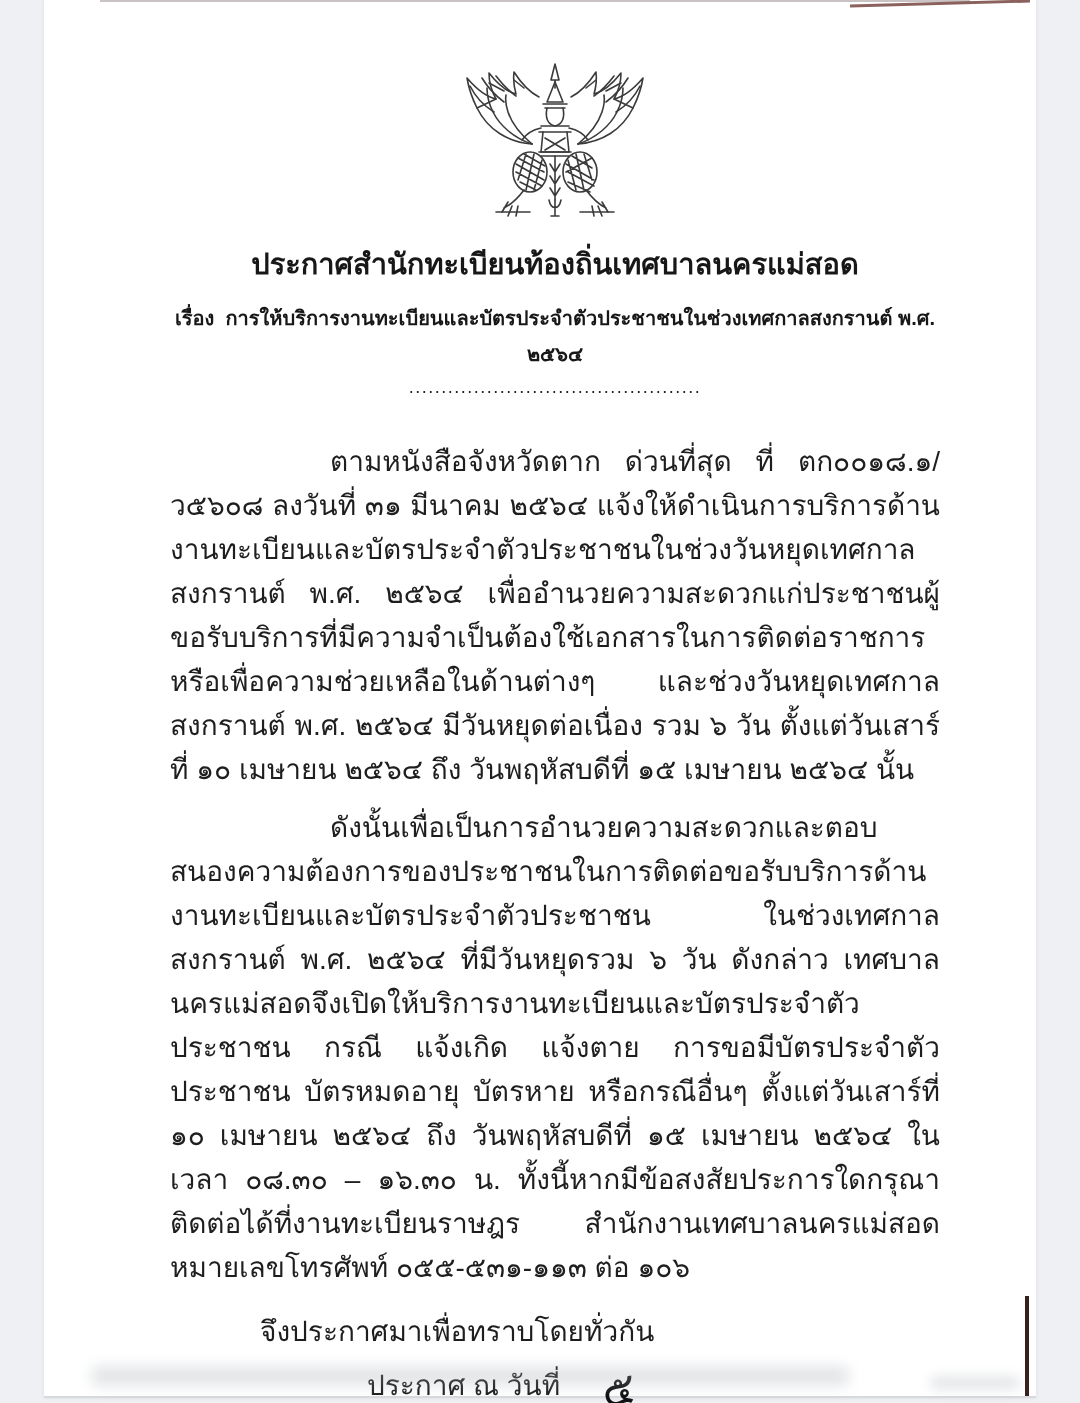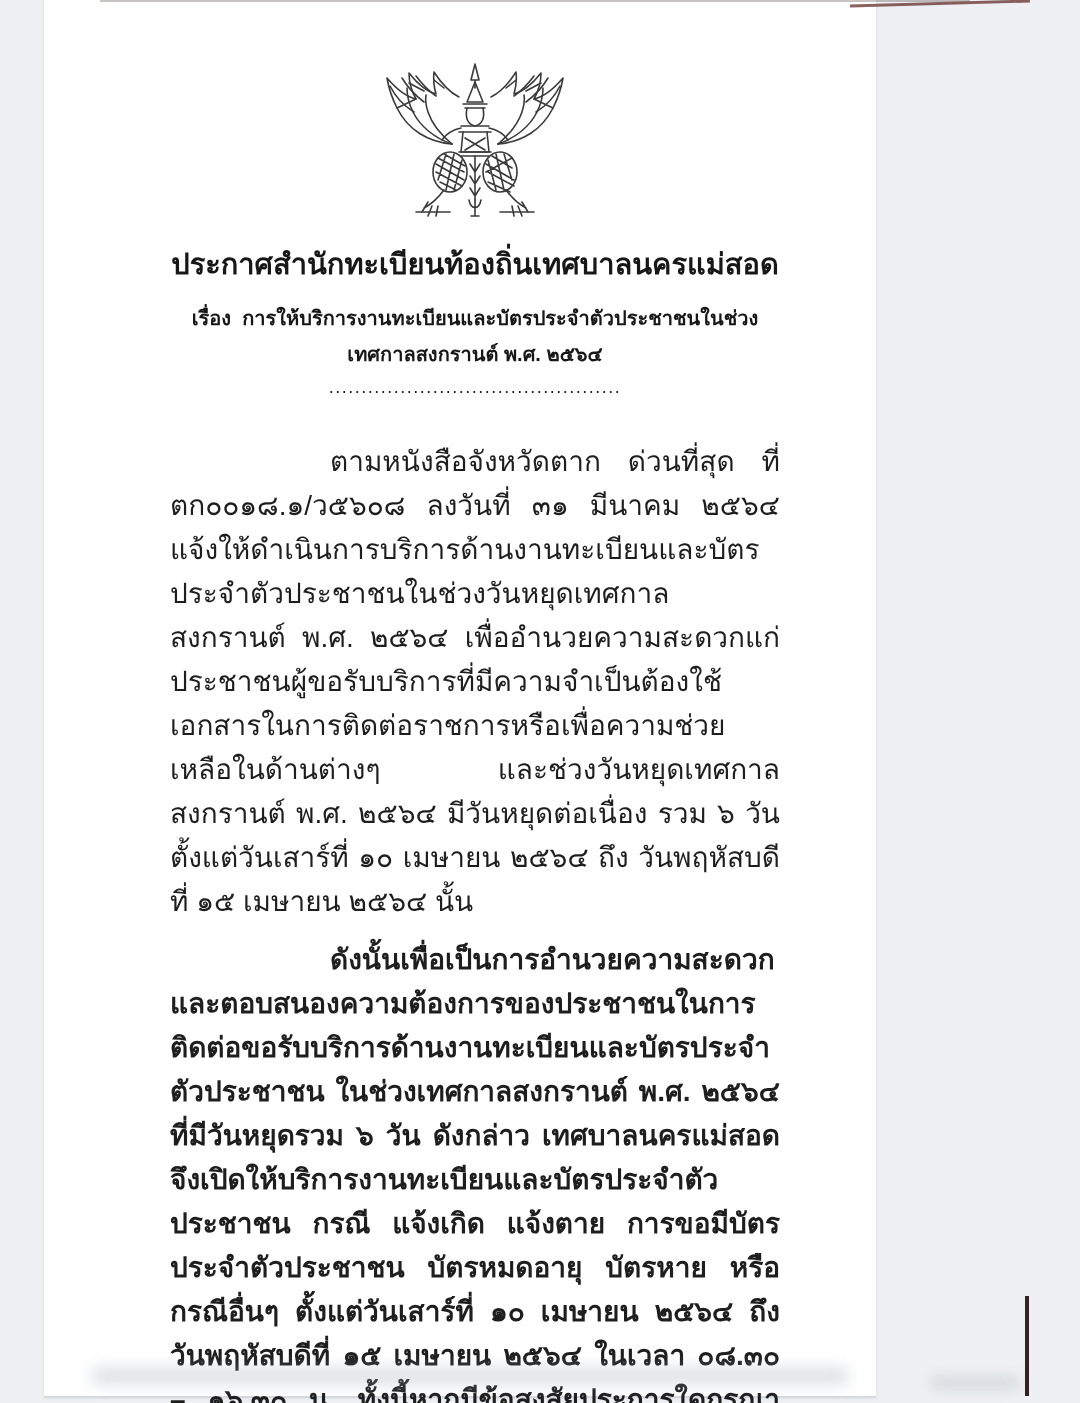--- a/index.html
+++ b/index.html
@@ -5,21 +5,21 @@
   html,body{margin:0;padding:0;}
   body{
     width:1080px;height:1403px;
     background:#eef0f3;
     position:relative;
     font-family:"Liberation Sans", sans-serif;
     overflow:hidden;
   }
   .paper{
     position:absolute;left:44px;top:0;
-    width:832px;height:1396px;
+    width:992px;height:1396px;
     background:#ffffff;
     border-bottom:2px solid #d7d9dc;
     box-shadow:0 0 4px rgba(0,0,0,0.08);
   }
   .content{padding:0 96px 0 126px;color:#1e1e1e;}
   .garuda-wrap{padding-top:60px;text-align:center;}
   .doc-title{
     margin-top:14px;text-align:center;
     font-size:29px;font-weight:bold;line-height:36px;color:#171717;
   }
@@ -31,21 +31,21 @@
   .dots{
     margin-top:4px;text-align:center;
     font-size:18px;letter-spacing:1.5px;color:#222;line-height:22px;
   }
   .para{
     margin:42px 0 0 0;
     font-size:28px;line-height:44px;
     text-align:justify;text-indent:160px;
     color:#1e1e1e;
   }
-  .para.second{margin-top:14px;font-weight:bold;}
+  .para.second{margin-top:14px;}
   .closing{
     margin:22px 0 0 90px;
     font-size:28px;line-height:40px;
   }
   .date-row{
     margin:14px 0 0 197px;
     font-size:28px;line-height:40px;
     display:flex;align-items:center;gap:33px;
   }
   .hand-day{
@@ -139,20 +139,21 @@
     <div class="doc-title">ประกาศสำนักทะเบียนท้องถิ่นเทศบาลนครแม่สอด</div>
 
     <div class="doc-subject">เรื่อง  การให้บริการงานทะเบียนและบัตรประจำตัวประชาชนในช่วงเทศกาลสงกรานต์ พ.ศ. ๒๕๖๔</div>
 
     <div class="dots">.............................................</div>
 
     <p class="para">ตามหนังสือจังหวัดตาก ด่วนที่สุด ที่ ตก๐๐๑๘.๑/ว๕๖๐๘ ลงวันที่ ๓๑ มีนาคม ๒๕๖๔ แจ้งให้ดำเนินการบริการด้านงานทะเบียนและบัตรประจำตัวประชาชนในช่วงวันหยุดเทศกาลสงกรานต์ พ.ศ. ๒๕๖๔ เพื่ออำนวยความสะดวกแก่ประชาชนผู้ขอรับบริการที่มีความจำเป็นต้องใช้เอกสารในการติดต่อราชการหรือเพื่อความช่วยเหลือในด้านต่างๆ และช่วงวันหยุดเทศกาลสงกรานต์ พ.ศ. ๒๕๖๔ มีวันหยุดต่อเนื่อง รวม ๖ วัน ตั้งแต่วันเสาร์ที่ ๑๐ เมษายน ๒๕๖๔ ถึง วันพฤหัสบดีที่ ๑๕ เมษายน ๒๕๖๔ นั้น</p>
 
     <p class="para second">ดังนั้นเพื่อเป็นการอำนวยความสะดวกและตอบสนองความต้องการของประชาชนในการติดต่อขอรับบริการด้านงานทะเบียนและบัตรประจำตัวประชาชน ในช่วงเทศกาลสงกรานต์ พ.ศ. ๒๕๖๔ ที่มีวันหยุดรวม ๖ วัน ดังกล่าว เทศบาลนครแม่สอดจึงเปิดให้บริการงานทะเบียนและบัตรประจำตัวประชาชน กรณี แจ้งเกิด แจ้งตาย การขอมีบัตรประจำตัวประชาชน บัตรหมดอายุ บัตรหาย หรือกรณีอื่นๆ  ตั้งแต่วันเสาร์ที่ ๑๐ เมษายน ๒๕๖๔ ถึง วันพฤหัสบดีที่ ๑๕ เมษายน ๒๕๖๔ ในเวลา ๐๘.๓๐ – ๑๖.๓๐ น. ทั้งนี้หากมีข้อสงสัยประการใดกรุณาติดต่อได้ที่งานทะเบียนราษฎร สำนักงานเทศบาลนครแม่สอด หมายเลขโทรศัพท์ ๐๕๕-๕๓๑-๑๑๓ ต่อ ๑๐๖</p>
 
+    <div class="closing">จึงประกาศมาเพื่อทราบโดยทั่วกัน</div>
 
     <div class="date-row">
       <span>ประกาศ ณ วันที่</span>
       <span class="hand-day">๕</span>
     </div>
 
     <div class="sig-area">
 
       <svg class="sig-svg" width="250" height="100" viewBox="0 0 250 100">
         <path class="pen" d="M150,34 C146,14 112,4 84,12 C58,20 48,46 58,64 C66,78 92,82 108,72 C118,66 122,58 122,50 C120,62 124,72 132,70 C138,68 142,60 144,54 C143,64 148,70 154,66 L162,58"></path>

